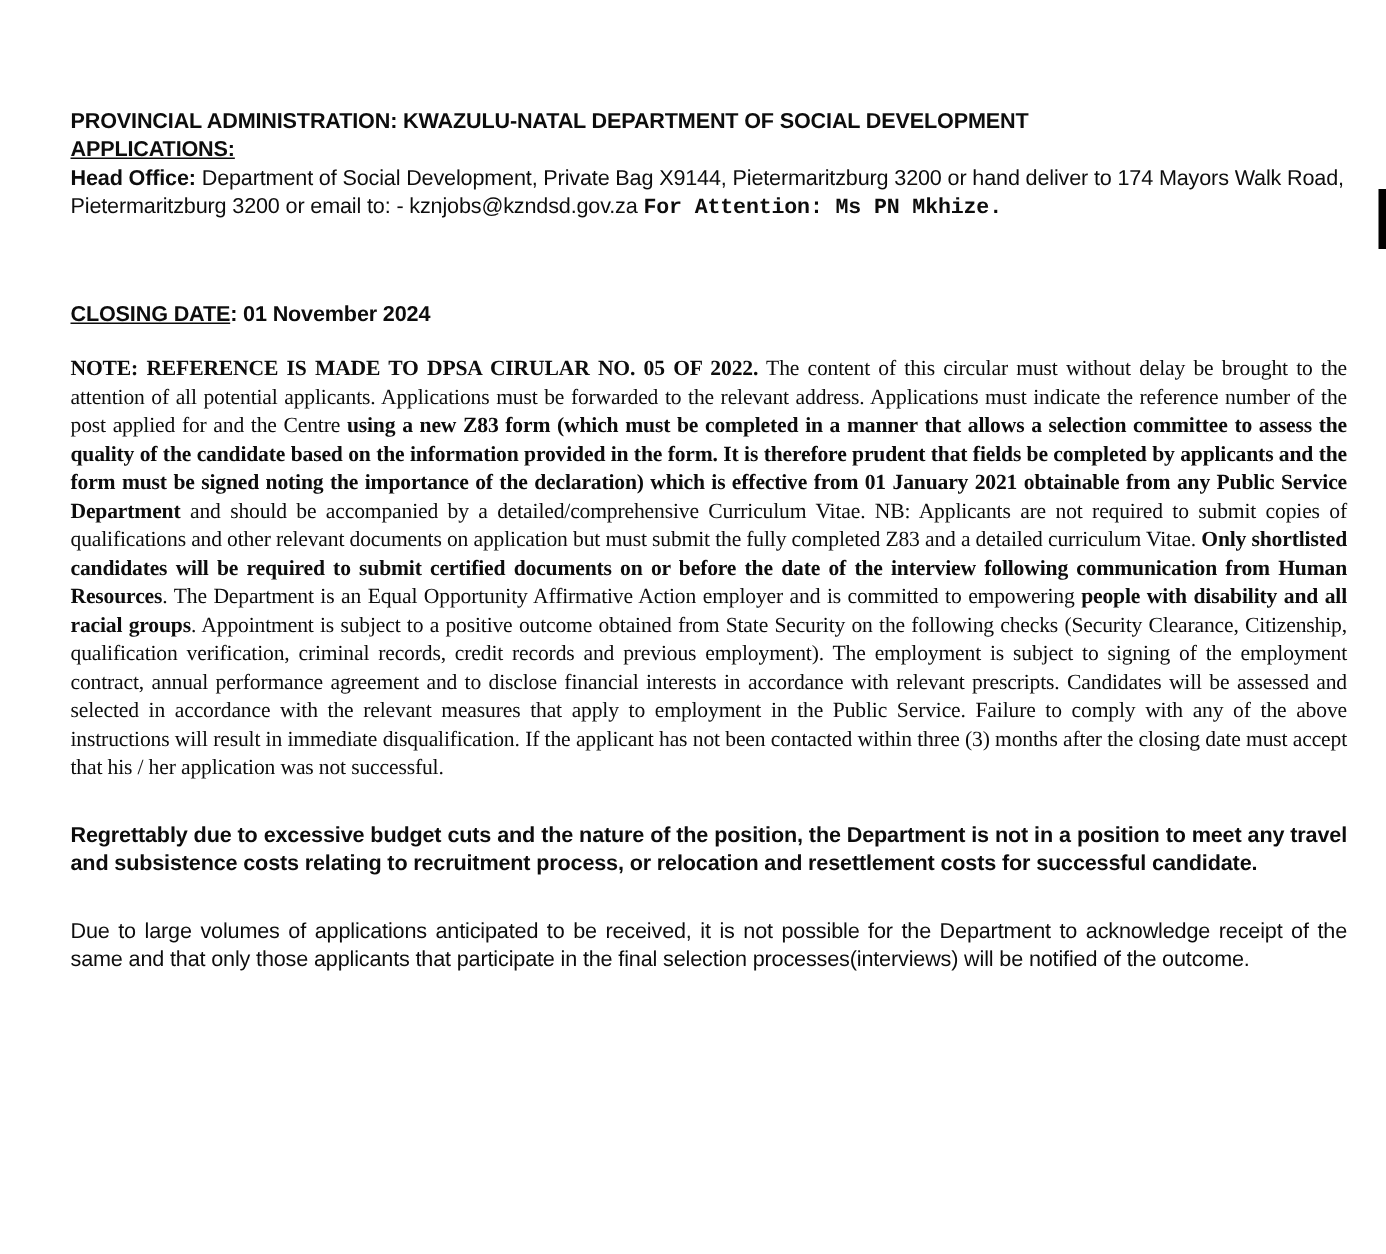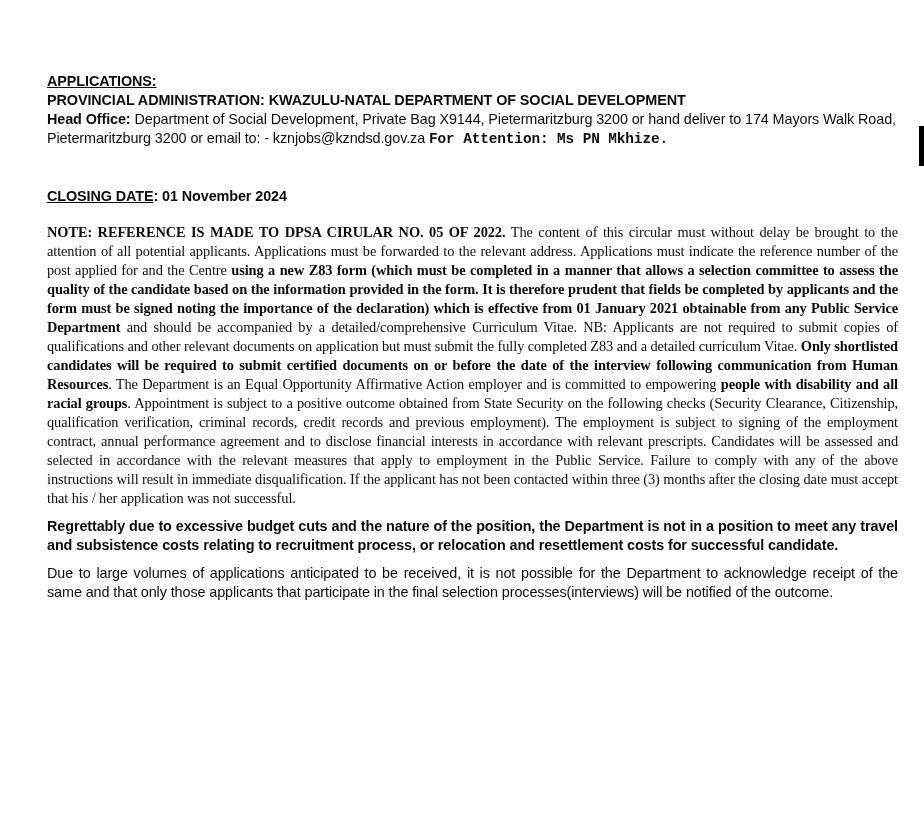--- a/index.html
+++ b/index.html
@@ -29,41 +29,41 @@
   }
   p {
     margin: 0;
     font-size: 14.4px;
     line-height: 19px;
     letter-spacing: -0.1px;
   }
   .bold { font-weight: 700; }
   .underline { text-decoration: underline; }
   .justify { text-align: justify; }
-  .gap-lg { margin-top: 38px; }
-  .gap-md { margin-top: 9px; }
+  .gap-lg { margin-top: 52px; }
+  .gap-md { margin-top: 26px; }
   .gap-sm { margin-top: 17px; font-family: Liberation Serif, serif; }
   .scan-mark {
     position: absolute;
     right: 0;
     top: 126px;
     width: 5px;
     height: 40px;
     background: #000000;
   }
 </style>
 </head>
 <body>
 
 <div class="page">
   <div class="content">
 
     <section>
+      <p class="bold">PROVINCIAL ADMINISTRATION:  KWAZULU-NATAL DEPARTMENT OF SOCIAL DEVELOPMENT</p>
       <p class="bold underline">APPLICATIONS:</p>
-      <p class="bold">PROVINCIAL ADMINISTRATION:  KWAZULU-NATAL DEPARTMENT OF SOCIAL DEVELOPMENT</p>
       <p><span style="font-weight: 700;">Head Office:</span><span>  Department of Social Development, Private Bag X9144, Pietermaritzburg 3200 or hand deliver to 174 Mayors Walk Road, Pietermaritzburg 3200 or email to: - kznjobs@kzndsd.gov.za </span><span style="font-weight: 700; font-family: Liberation Mono, monospace;">For Attention: Ms PN Mkhize.</span></p>
     </section>
 
     <section class="gap-lg">
       <p><span class="bold underline">CLOSING DATE</span><span class="bold">: 01 November 2024</span></p>
     </section>
 
     <section class="gap-sm">
       <p class="justify"><span style="font-weight: 700;">NOTE: REFERENCE IS MADE TO DPSA CIRULAR NO. 05 OF 2022.</span><span> The content of this circular must without delay be brought to the attention of all potential applicants. Applications must be forwarded to the relevant address. Applications must indicate the reference number of the post applied for and the Centre </span><span style="font-weight: 700;">using a new Z83 form (which must be completed in a manner that allows a selection committee to assess the quality of the candidate based on the information provided in the form. It is therefore prudent that fields be completed by applicants and the form must be signed noting the importance of the declaration) which is effective from 01 January 2021 obtainable from any Public Service Department</span><span> and should be accompanied by a detailed/comprehensive Curriculum Vitae. NB: Applicants are not required to submit copies of qualifications and other relevant documents on application but must submit the fully completed Z83 and a detailed curriculum Vitae. </span><span style="font-weight: 700;">Only shortlisted candidates will be required to submit certified documents on or before the date of the interview following communication from Human Resources</span><span>. The Department is an Equal Opportunity Affirmative Action employer and is committed to empowering </span><span style="font-weight: 700;">people with disability and all racial groups</span><span>.  Appointment is subject to a positive outcome obtained from State Security on the following checks (Security Clearance, Citizenship, qualification verification, criminal records, credit records and previous employment). The employment is subject to signing of the employment contract, annual performance agreement and to disclose financial interests in accordance with relevant prescripts. Candidates will be assessed and selected in accordance with the relevant measures that apply to employment in the Public Service. Failure to comply with any of the above instructions will result in immediate disqualification. If the applicant has not been contacted within three (3) months after the closing date must accept that his / her application was not successful.</span></p>
     </section>

